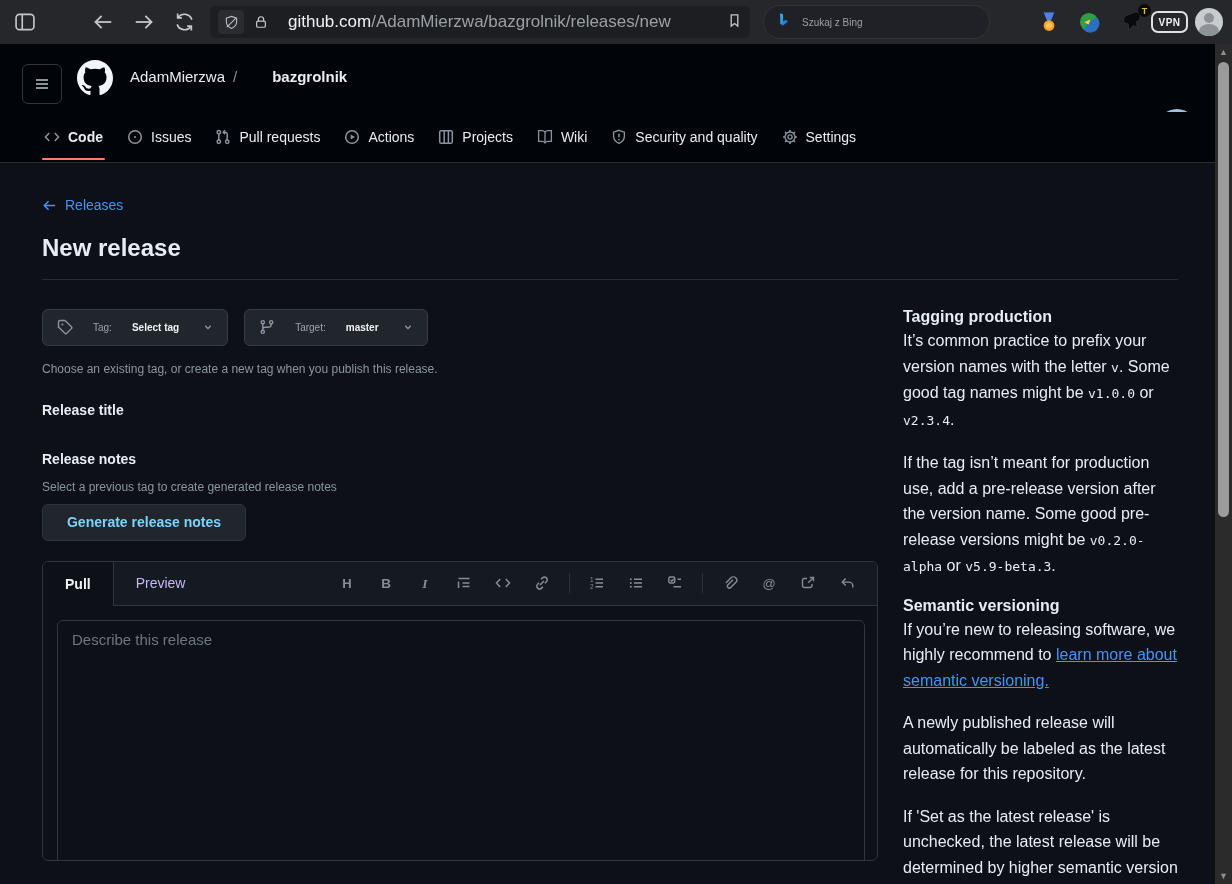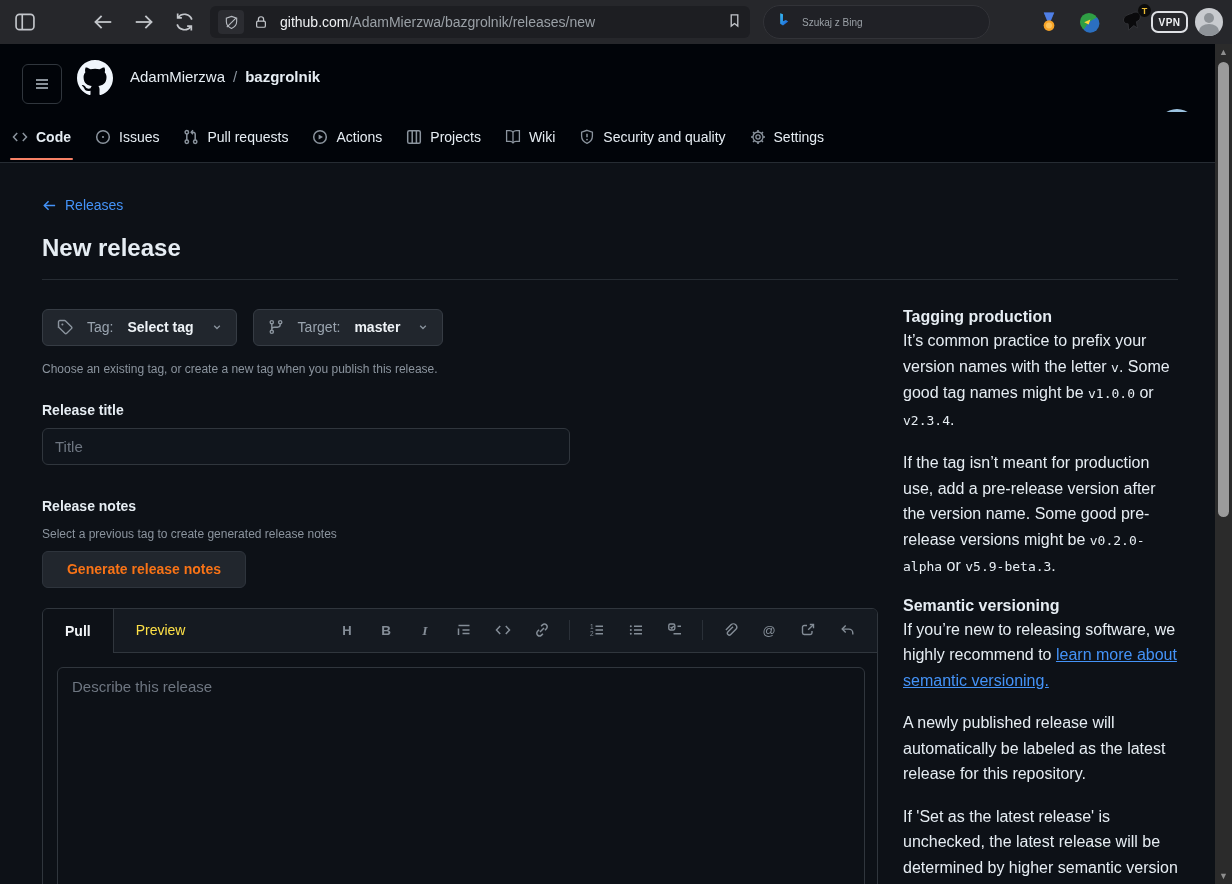--- a/index.html
+++ b/index.html
@@ -5,74 +5,74 @@
   * { box-sizing: border-box; margin: 0; padding: 0; }
   html,body { background:#000; }
   body { font-family:"Liberation Sans", sans-serif; }
   .screen { position:relative; width:1232px; height:884px; overflow:hidden; background:#0d1117; }
 
   
   .browser-bar { position:absolute; top:0; left:0; width:1232px; height:44px; background:#26272b; }
   .bicon { position:absolute; top:50%; transform:translateY(-50%); color:#c3c6cb; display:flex; align-items:center; justify-content:center; }
   .addr-bar { position:absolute; left:210px; top:6px; width:540px; height:32px; background:#1d1e22; border-radius:6px; display:flex; align-items:center; padding:0 8px; }
   .shield-chip { background:#2b2c31; border-radius:4px; width:26px; height:24px; display:flex; align-items:center; justify-content:center; }
-  .url { font-size:14px; margin-left:12px; white-space:nowrap; overflow:hidden; flex:1; }
+  .url { font-size:17px; margin-left:20px; white-space:nowrap; overflow:hidden; flex:1; }
   .url .host { color:#eff1f3; }
   .url .path { color:#9aa0a6; }
   .search-pill { position:absolute; left:763px; top:5px; width:227px; height:34px; background:#202126; border:1px solid #323338; border-radius:17px; display:flex; align-items:center; padding:0 12px; }
   .search-pill .ph { color:#9aa0a6; font-size:10px; margin-left:10px; }
   .vpn-badge { position:absolute; left:1151px; top:11px; width:37px; height:22px; border:2px solid #dfe1e5; border-radius:7px; color:#eff1f3; font-size:10px; font-weight:bold; display:flex; align-items:center; justify-content:center; letter-spacing:.5px; }
   .profile-avatar { position:absolute; left:1195px; top:8px; width:28px; height:28px; border-radius:50%; background:#c8cbcf; overflow:hidden; }
   .profile-avatar .head { position:absolute; left:9px; top:5px; width:10px; height:10px; border-radius:50%; background:#8e9398; }
   .profile-avatar .body { position:absolute; left:4px; top:16px; width:20px; height:14px; border-radius:50%; background:#8e9398; }
   .ext-badge { position:absolute; left:1138px; top:4px; width:13px; height:13px; background:#0b0b0b; border-radius:50%; color:#e8b931; font-size:9px; font-weight:bold; display:flex; align-items:center; justify-content:center; }
 
   
   .gh-header { position:absolute; top:44px; left:0; width:1232px; height:68px; background:#010409; }
   .hamburger { position:absolute; left:22px; top:20px; width:40px; height:40px; border:1px solid #30363d; border-radius:6px; display:flex; align-items:center; justify-content:center; background:transparent; }
   .octo { position:absolute; left:77px; top:16px; }
   .crumb { position:absolute; left:130px; top:24px; font-size:15px; color:#e6edf3; display:flex; gap:8px; align-items:center; }
   .crumb .sep { color:#8b949e; }
-  .crumb .repo { font-weight:bold; }
+  .crumb .repo { font-weight:bold;margin-left:27px; }
   .gh-btn { position:absolute; top:69px; height:32px; border:1px solid #30363d; border-radius:6px; background:transparent; display:flex; align-items:center; justify-content:center; color:#aeb6bf; }
   .gh-btn svg { display:block; }
   .split-divider { width:1px; height:100%; background:#30363d; }
   .v-sep { position:absolute; top:77px; left:880px; width:1px; height:18px; background:#30363d; }
   .gh-avatar { position:absolute; left:1157px; top:65px; width:40px; height:40px; border-radius:50%; background:linear-gradient(180deg,#9fc6e4 0%,#7da9c8 45%,#3c4f5e 70%,#1d2731 100%); overflow:hidden; }
   .gh-avatar .fig { position:absolute; left:17px; top:10px; width:7px; height:16px; background:#11161b; border-radius:3px 3px 1px 1px; transform:rotate(4deg); }
 
   
-  .gh-nav { position:absolute; top:112px; left:0; width:1232px; height:51px; background:#010409; border-bottom:1px solid #262c33; display:flex; align-items:center; }
+  .gh-nav { position:absolute; top:112px; left:0; width:1232px; height:51px; background:#010409; border-bottom:1px solid #262c33; display:flex; align-items:center; padding-left:32px; }
   .tab { position:relative; height:100%; display:flex; align-items:center; gap:8px; padding:0 12px; font-size:14px; color:#e6edf3; cursor:pointer; }
   .tab svg { color:#8b949e; }
   .tab.active span { font-weight:bold; }
   .tab.active::after { content:""; position:absolute; left:10px; right:10px; bottom:2px; height:2px; border-radius:2px; background:#f78166; }
 
   
   .content { position:absolute; top:163px; left:0; width:1140px; height:721px; }
   .main-col { position:absolute; left:42px; top:0; width:836px; }
   .back-link { margin-top:34px; font-size:14px; color:#4493f8; display:inline-flex; align-items:center; gap:8px; text-decoration:none; }
   .page-title { margin-top:17px; font-size:24px; font-weight:bold; color:#e6edf3; }
   .hr { margin-top:17px; height:1px; background:#262c33; width:1136px; }
   .btn-row { margin-top:29px; display:flex; gap:16px; }
-  .sel-btn { height:37px; background:#21262d; border:1px solid #363c44; border-radius:6px; display:flex; align-items:center; gap:14px; padding:0 14px; font-size:14px; color:#9aa4af; }
+  .sel-btn { height:37px; background:#21262d; border:1px solid #363c44; border-radius:6px; display:flex; align-items:center; gap:20px; padding:0 14px; font-size:10px; color:#9aa4af; }
   .sel-btn .val { color:#eef2f6; font-weight:bold; }
   .sel-btn svg { color:#8b949e; }
   .caption { margin-top:16px; font-size:12px; color:#8b949e; }
   .field-label { margin-top:26px; font-size:14px; font-weight:bold; color:#e6edf3; }
   .title-input { margin-top:10px; width:528px; height:37px; background:#10151c; border:1px solid #30363d; border-radius:6px; color:#e6edf3; font-size:15px; padding:0 12px; font-family:"Liberation Sans",sans-serif; }
   .title-input::placeholder { color:#6e7681; }
   .caption2 { margin-top:13px; font-size:12px; color:#8b949e; }
-  .gen-btn { margin-top:10px; width:204px; height:37px; background:#21262d; border:1px solid #2e343c; border-radius:6px; color:#f97316; font-size:14px; font-weight:bold; font-family:"Liberation Sans",sans-serif; }
+  .gen-btn { margin-top:10px; width:204px; height:37px; background:#21262d; border:1px solid #2e343c; border-radius:6px; color:#7dd3fc; font-size:14px; font-weight:bold; font-family:"Liberation Sans",sans-serif; }
 
   .editor { margin-top:20px; width:836px; height:300px; border:1px solid #30363d; border-radius:6px; overflow:hidden; background:#0d1117; }
   .ed-head { height:44px; background:#151a21; border-bottom:1px solid #30363d; display:flex; align-items:stretch; }
   .ed-tab { display:flex; align-items:center; padding:0 22px; font-size:14px; cursor:pointer; }
   .ed-tab.write { background:#0d1117; border-right:1px solid #30363d; border-top-left-radius:6px; color:#f0f3f6; font-weight:bold; margin-bottom:-1px; }
-  .ed-tab.preview { color:#fde047; }
+  .ed-tab.preview { color:#c4b5fd; }
   .ed-tools { margin-left:auto; display:flex; align-items:center; gap:7px; padding-right:14px; }
   .tool { width:32px; height:32px; border:none; background:transparent; color:#848d97; display:flex; align-items:center; justify-content:center; border-radius:4px; }
   .tool-sep { width:1px; height:20px; background:#2a3038; margin:0 4px; }
   .ed-body { padding:14px; }
   .ed-textarea { width:808px; height:260px; background:#0d1117; border:1px solid #30363d; border-radius:6px; resize:none; color:#e6edf3; font-size:15px; padding:10px 14px; font-family:"Liberation Sans",sans-serif; }
   .ed-textarea::placeholder { color:#6e7681; }
 
   
   .side-col { position:absolute; left:903px; top:145px; width:278px; color:#e6edf3; }
   .side-col h3 { font-size:16px; font-weight:bold; margin:0 0 2px 0; }
@@ -362,21 +362,20 @@
           <span>Target:</span>
           <span class="val">master</span>
           <svg width="10" height="10" viewBox="0 0 16 16" fill="none" stroke="currentColor" stroke-width="2" style="margin-left:4px">
               <path d="m3.5 6 4.5 4.5L12.5 6"></path>
             </svg>
         </button>
       </div>
       <div class="caption">Choose an existing tag, or create a new tag when you publish this release.</div>
 
       <div class="field-label">Release title</div>
-      <input class="title-input" placeholder="Title" style="">
 
       <div class="field-label" style="margin-top:33px">Release notes</div>
       <div class="caption2">Select a previous tag to create generated release notes</div>
       <button class="gen-btn">Generate release notes</button>
 
       <div class="editor">
         <div class="ed-head">
           <div class="ed-tab write">Pull</div>
           <div class="ed-tab preview">Preview</div>
           <div class="ed-tools">

